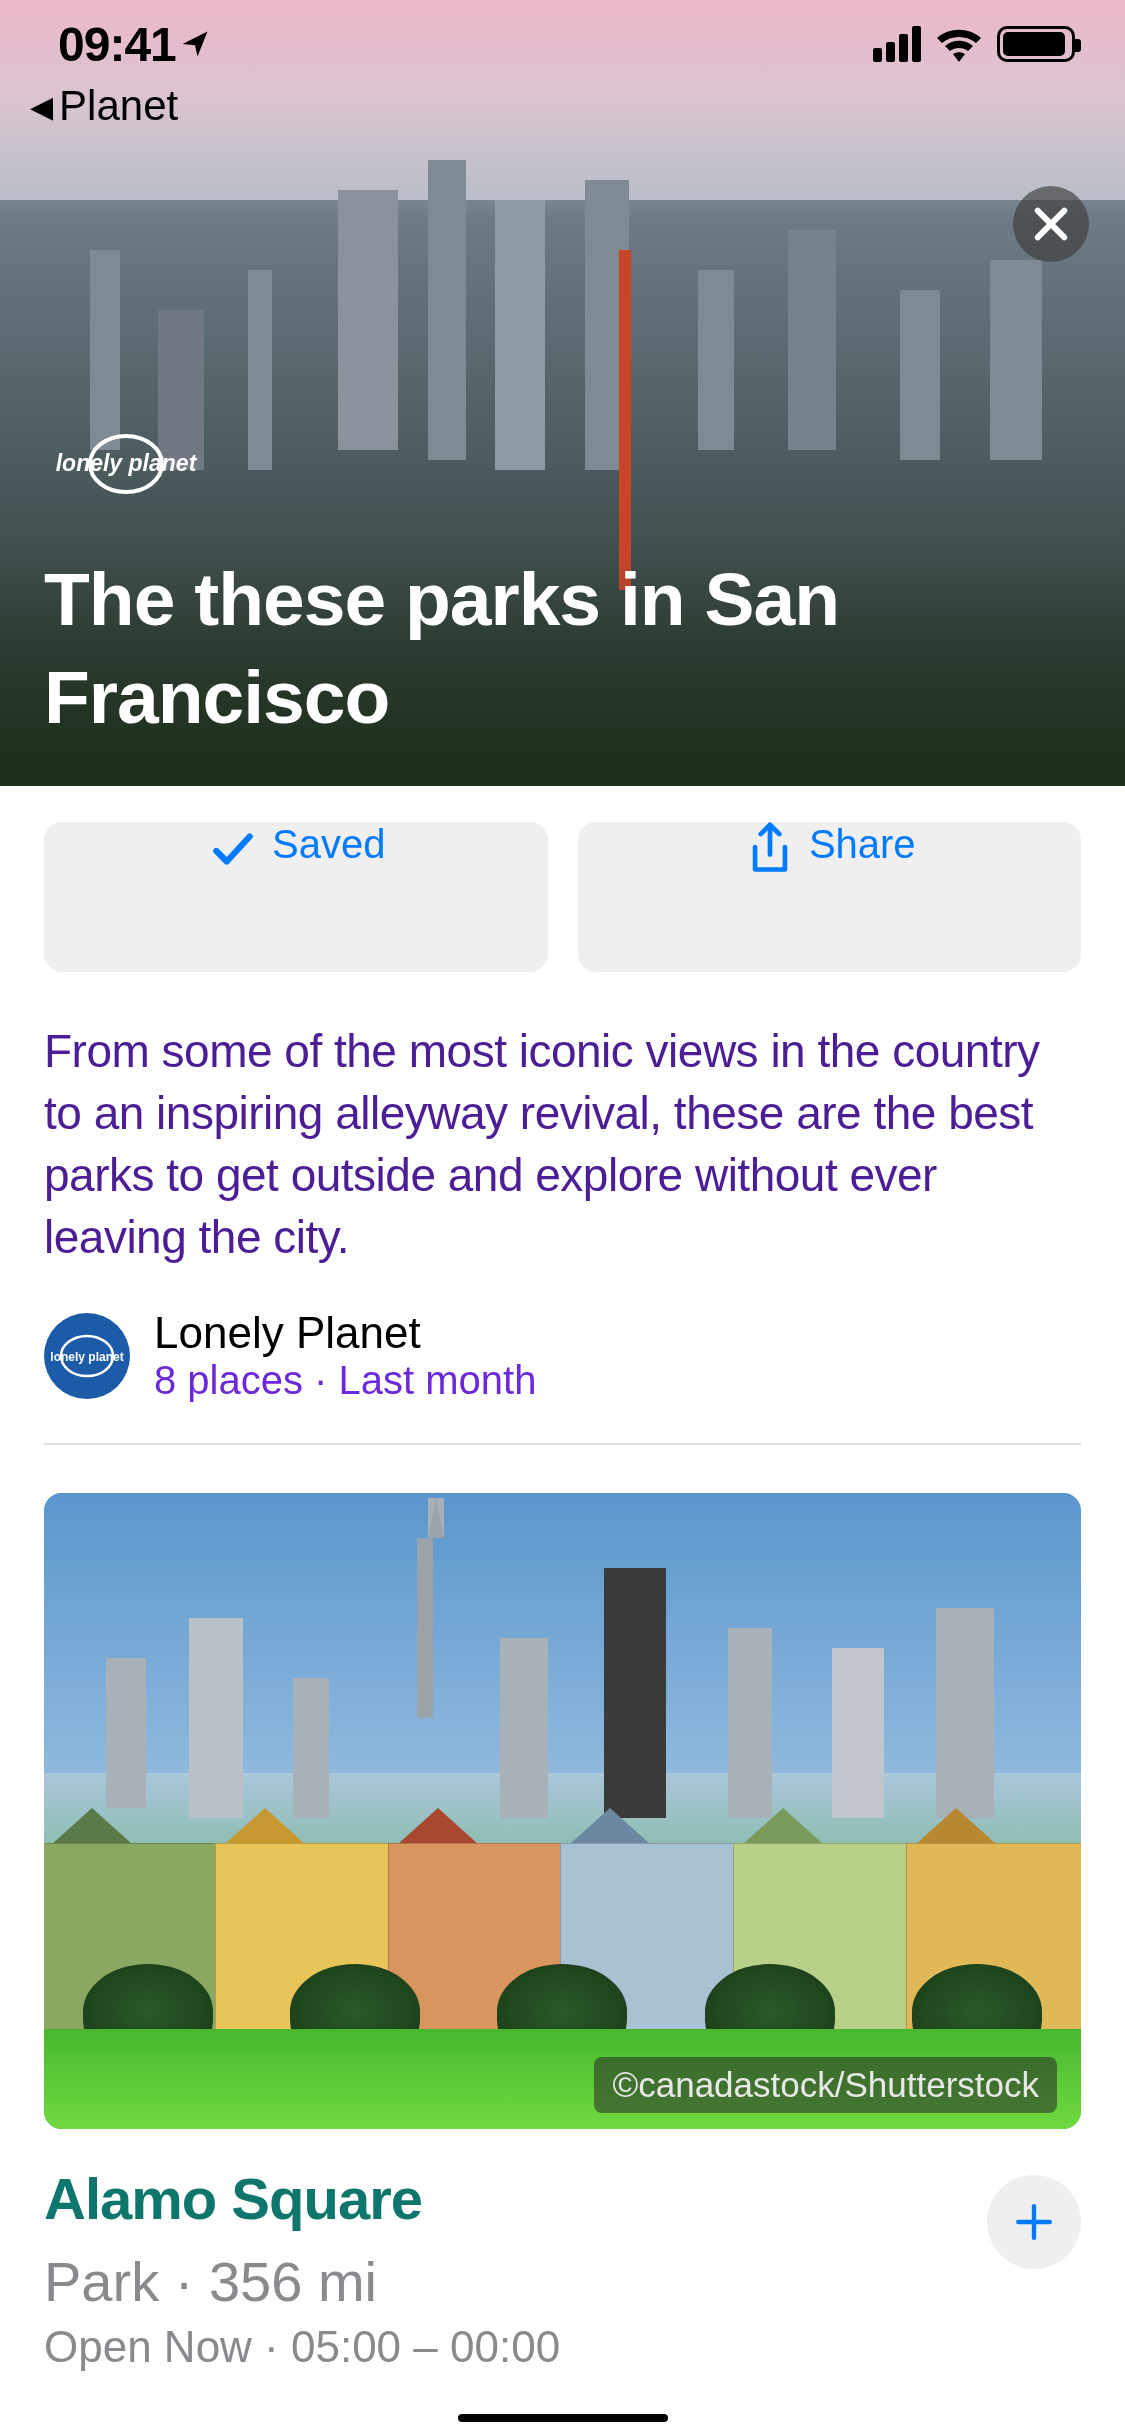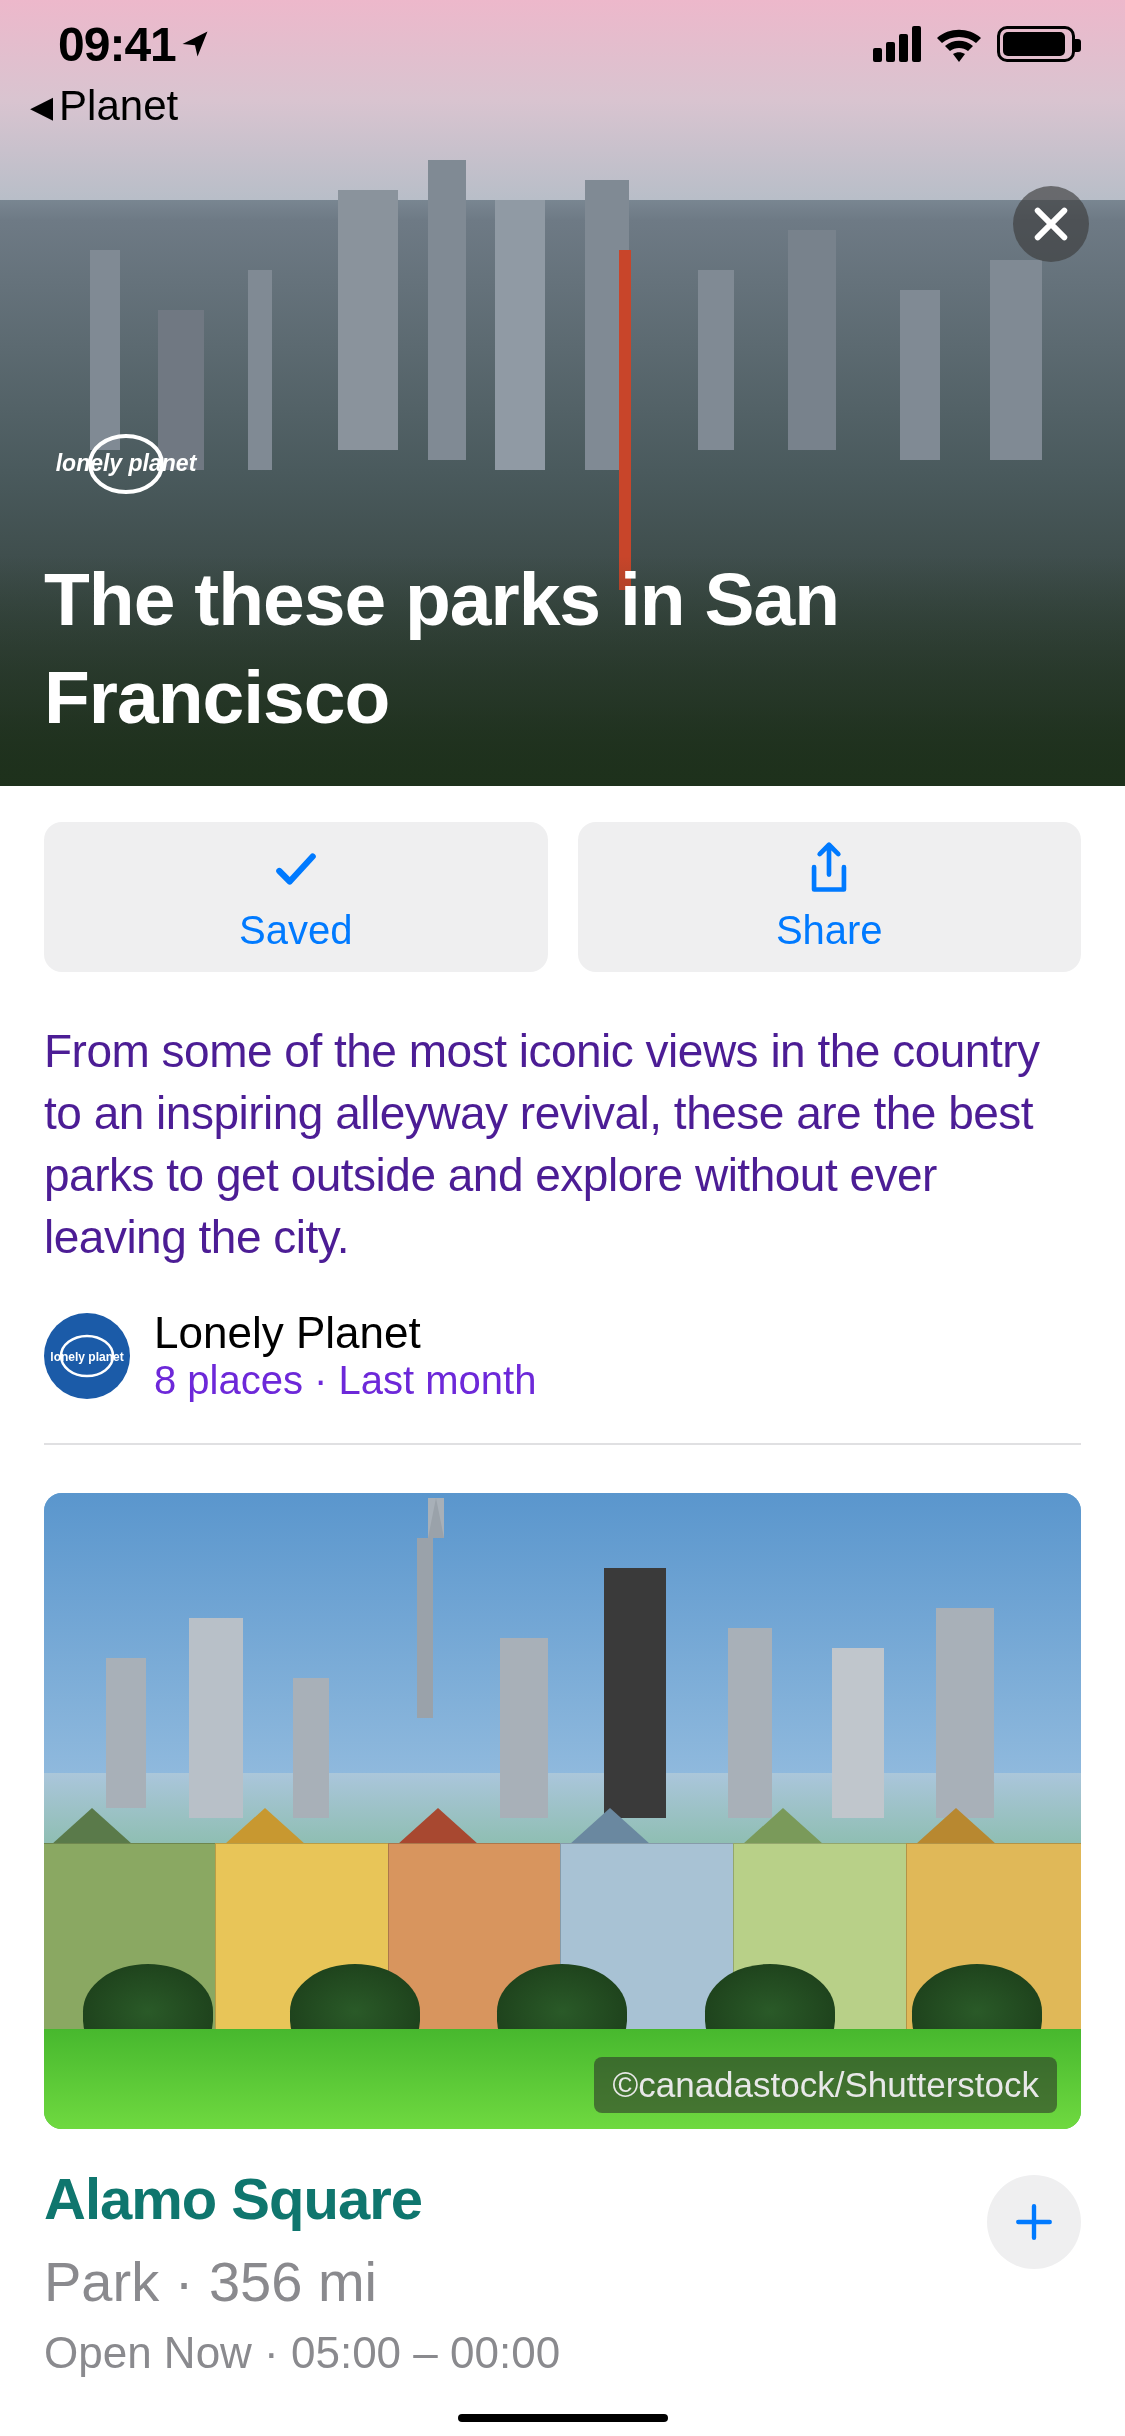--- a/index.html
+++ b/index.html
@@ -48,21 +48,21 @@
 .hero-title {
   position: absolute; left: 44px; right: 44px; bottom: 40px;
   color: #fff; font-size: 75px; font-weight: 700; line-height: 1.3; letter-spacing: -1px; z-index: 5;
 }
 
 .content { padding: 36px 44px; }
 
 .action-row { display: flex; gap: 30px; margin-bottom: 48px; }
 .action-btn {
   flex: 1; height: 150px; background: #efeff0; border-radius: 18px;
-  display: flex; flex-direction: column; align-items: center; justify-content: center;
+  display: flex; align-items: flex-start; justify-content: center;
   gap: 12px;
 }
 .action-icon { width: 54px; height: 54px; display:flex; align-items:center; justify-content:center;}
 .action-label { color: #007aff; font-size: 40px; font-weight: 400; }
 
 .description {
   font-size: 46px; line-height: 1.35; color: #4c1d95; font-weight: 400;
   margin-bottom: 40px; letter-spacing: -0.5px;
 }
 
@@ -94,21 +94,21 @@
 .place-grass { position:absolute; bottom:0; left:0; right:0; height:100px; background: linear-gradient(180deg, #47b82e 0%, #6fd940 100%); }
 .image-credit {
   position: absolute; bottom: 16px; right: 24px; color: #e8e8e8;
   font-size: 35px; background: rgba(40,40,40,0.55); padding: 8px 18px; border-radius: 8px;
 }
 
 .place-header { display: flex; align-items: flex-start; justify-content: space-between; margin-top: 36px; }
 .place-info {}
 .place-name { font-size: 58px; font-weight: 700; color: #0f766e; letter-spacing: -1px; }
 .place-meta { font-size: 56px; color: #8a8a8e; margin-top: 17px; }
-.place-hours { font-size: 44px; color: #8a8a8e; margin-top: 14px; }
+.place-hours { font-size: 44px; color: #8a8a8e; margin-top: 8px; }
 
 .add-btn {
   width: 94px; height: 94px; border-radius: 50%; background: #efeff0;
   display: flex; align-items: center; justify-content: center; margin-top: 10px;
 }
 .add-btn svg { width: 42px; height: 42px; }
 
 .home-indicator { position: absolute; bottom: 14px; left: 50%; transform: translateX(-50%); width: 210px; height: 8px; background: #000; border-radius: 4px; }
 </style>
 </head>

